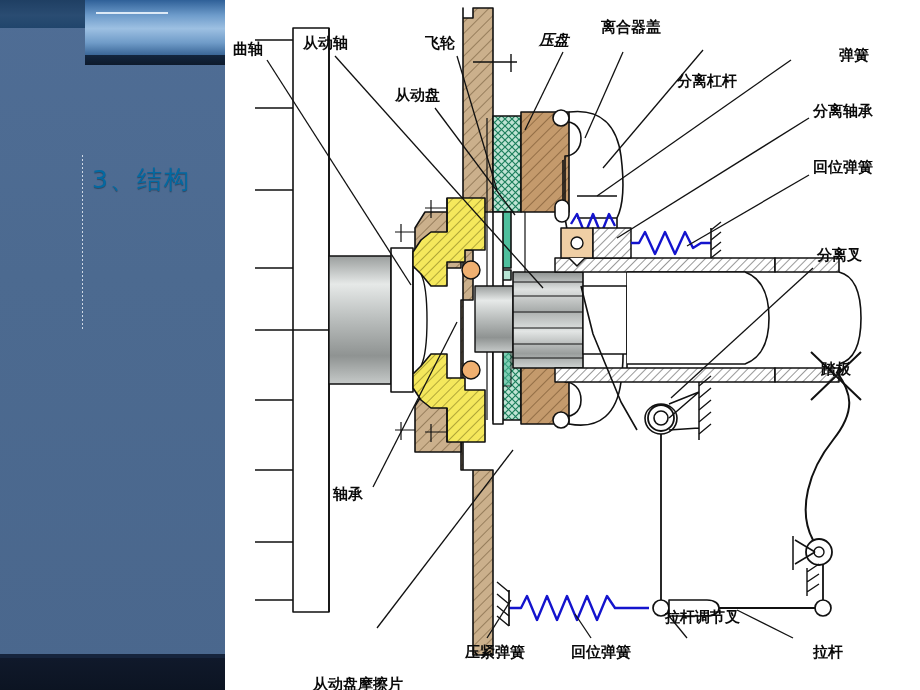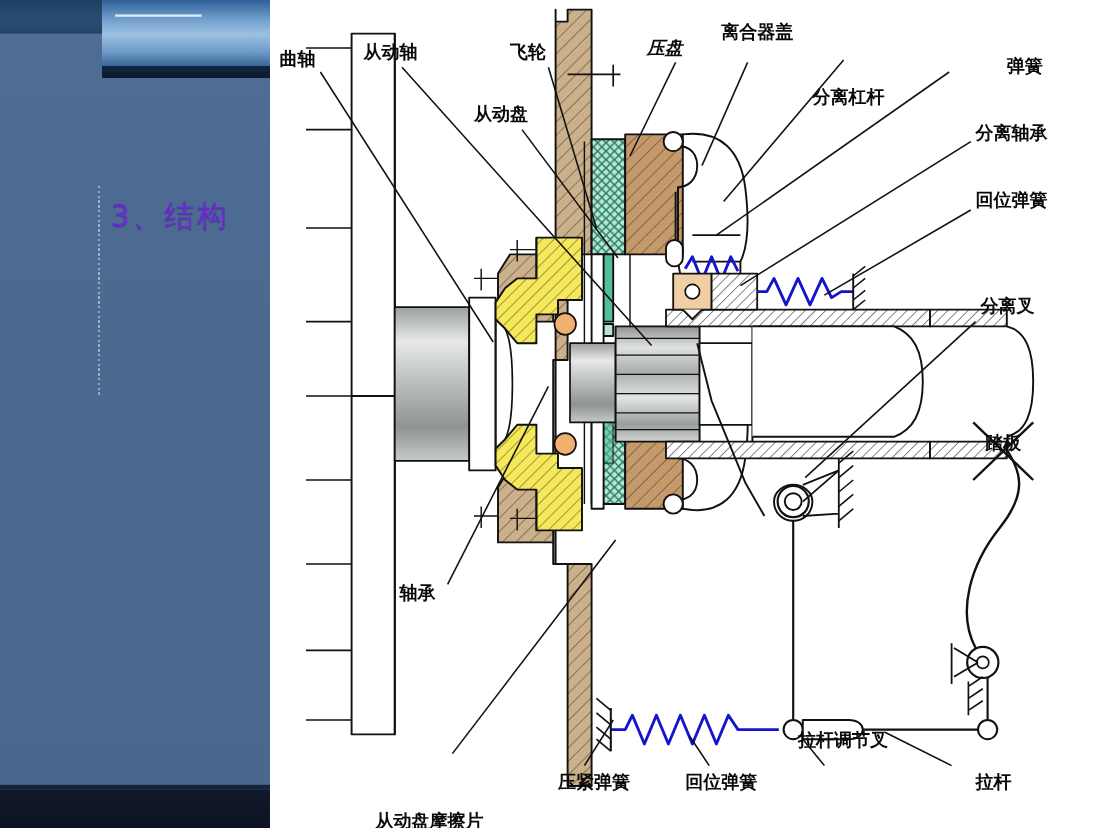--- a/index.html
+++ b/index.html
@@ -23,21 +23,21 @@
                background:#dce9f6;}
   .header-dark{position:absolute;left:85px;top:55px;width:835px;height:10px;
                background:linear-gradient(180deg,#13263f 0%,#0d1a2c 100%);}
   .header-cover{position:absolute;left:225px;top:0;width:695px;height:66px;background:#fff;}
 
   .bottom-band{position:absolute;left:225px;bottom:0;width:695px;height:36px;background:#fff;}
 
   .dot-rule{position:absolute;left:82px;top:155px;width:1px;height:175px;
             background:repeating-linear-gradient(180deg,#cfd9e6 0 2px,transparent 2px 4px);}
   .slide-title{position:absolute;left:92px;top:163px;width:130px;
-               color:#6d28d9;font-size:25px;letter-spacing:2px;
+               color:#0369a1;font-size:25px;letter-spacing:2px;
                font-family:"DejaVu Sans","Liberation Sans",sans-serif;
                text-shadow:0 1px 1px rgba(0,0,0,.35);white-space:nowrap;}
 
   
   .canvas{position:absolute;left:225px;top:0;width:643px;height:690px;background:#fff;}
   svg.draw{position:absolute;left:0;top:0;width:695px;height:690px;}
 
   
   .lbl{position:absolute;color:#0a0a0a;font-size:15px;white-space:nowrap;
        font-family:"DejaVu Sans","Liberation Sans",sans-serif;font-weight:600;}

